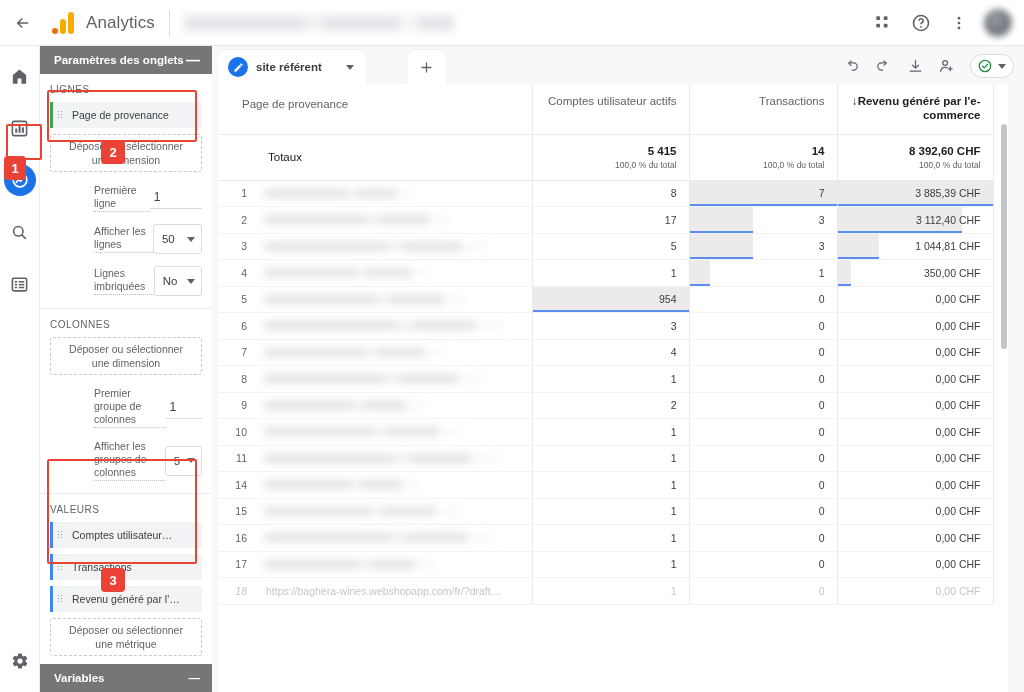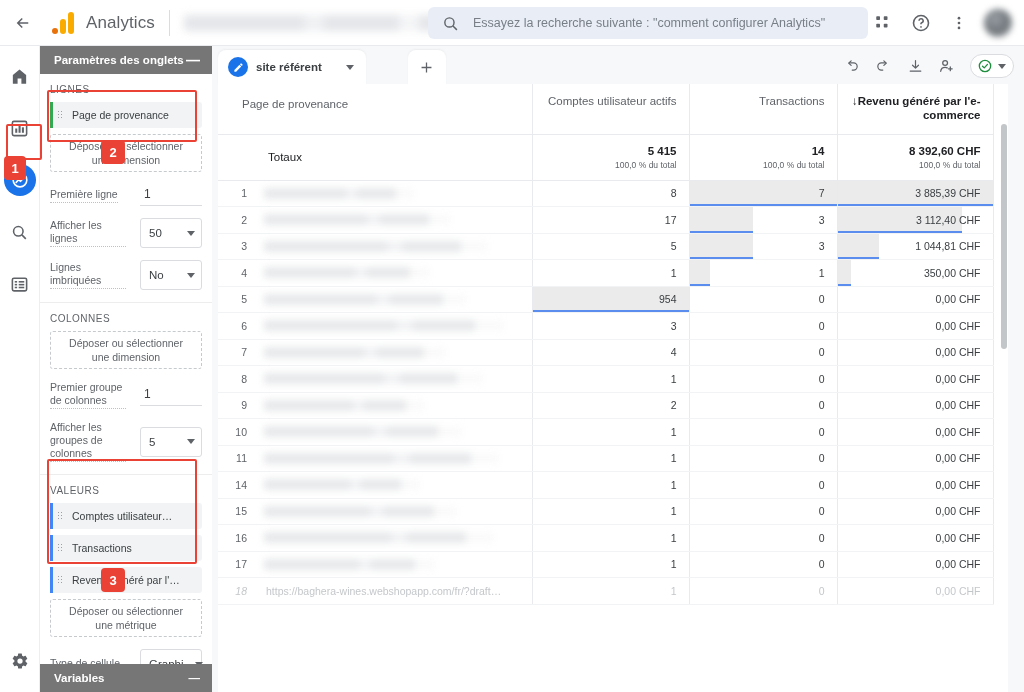--- a/index.html
+++ b/index.html
@@ -93,21 +93,21 @@
   }
   .chip span.lbl { font-size: 10.5px; color: #3c4043; margin-left: 6px;
     white-space: nowrap; overflow: hidden; text-overflow: ellipsis; max-width: 118px; }
   .dropzone {
     border: 1px dashed #c6cacd; border-radius: 3px; min-height: 36px; display: flex;
     align-items: center; justify-content: center; text-align: center;
     font-size: 10.5px; color: #5f6368; padding: 4px 10px; line-height: 14px; cursor: pointer;
   }
   .row-ctl { display: flex; align-items: center; justify-content: space-between; margin-top: 12px; }
   .row-lbl { font-size: 10.5px; color: #5f6368; line-height: 13px; max-width: 76px;
-    border-bottom: 1px dotted #bdc1c6; padding-bottom: 1px; }
+    border-bottom: 1px dotted #bdc1c6; padding-bottom: 1px; margin-left: 44px; }
   .num-field { width: 62px; border-bottom: 1px solid #dadce0; font-size: 12px; color: #3c4043;
     padding: 3px 2px 4px 4px; }
   .sel-field {
     width: 62px; height: 30px; border: 1px solid #dadce0; border-radius: 3px;
     display: flex; align-items: center; justify-content: space-between;
     padding: 0 6px 0 8px; font-size: 11.5px; color: #3c4043; cursor: pointer;
   }
   .caret { width: 0; height: 0; border-left: 4px solid transparent; border-right: 4px solid transparent;
            border-top: 5px solid #5f6368; }
   .panel-foot {
@@ -215,29 +215,20 @@
     </div>
     <div class="ga-logo">
       <i class="ga-dot"></i>
         <i class="ga-bar2"></i>
         <i class="ga-bar3"></i>
     </div>
     <div class="brand">Analytics</div>
     <div class="brand-sep"></div>
     <div class="acct-blur"></div>
 
-    <div class="search-wrap">
-      <span class="search-icon">
-        <svg width="17" height="17" viewBox="0 0 24 24" fill="none" stroke="currentColor" stroke-width="2">
-          <circle cx="10.5" cy="10.5" r="6.5"></circle>
-            <path d="M15.5 15.5L21 21"></path>
-        </svg>
-      </span>
-      <input class="search-input" value="" placeholder="Essayez la recherche suivante : &quot;comment configurer Analytics&quot;" style="">
-    </div>
 
     <div class="topbar-right">
       <div class="ticon">
         <svg width="18" height="18" viewBox="0 0 24 24" fill="currentColor">
           <rect x="3" y="3" width="5" height="5" rx="1"></rect>
             <rect x="13" y="3" width="5" height="5" rx="1"></rect>
           <rect x="3" y="13" width="5" height="5" rx="1"></rect>
             <rect x="13" y="13" width="5" height="5" rx="1"></rect>
         </svg>
       </div>

